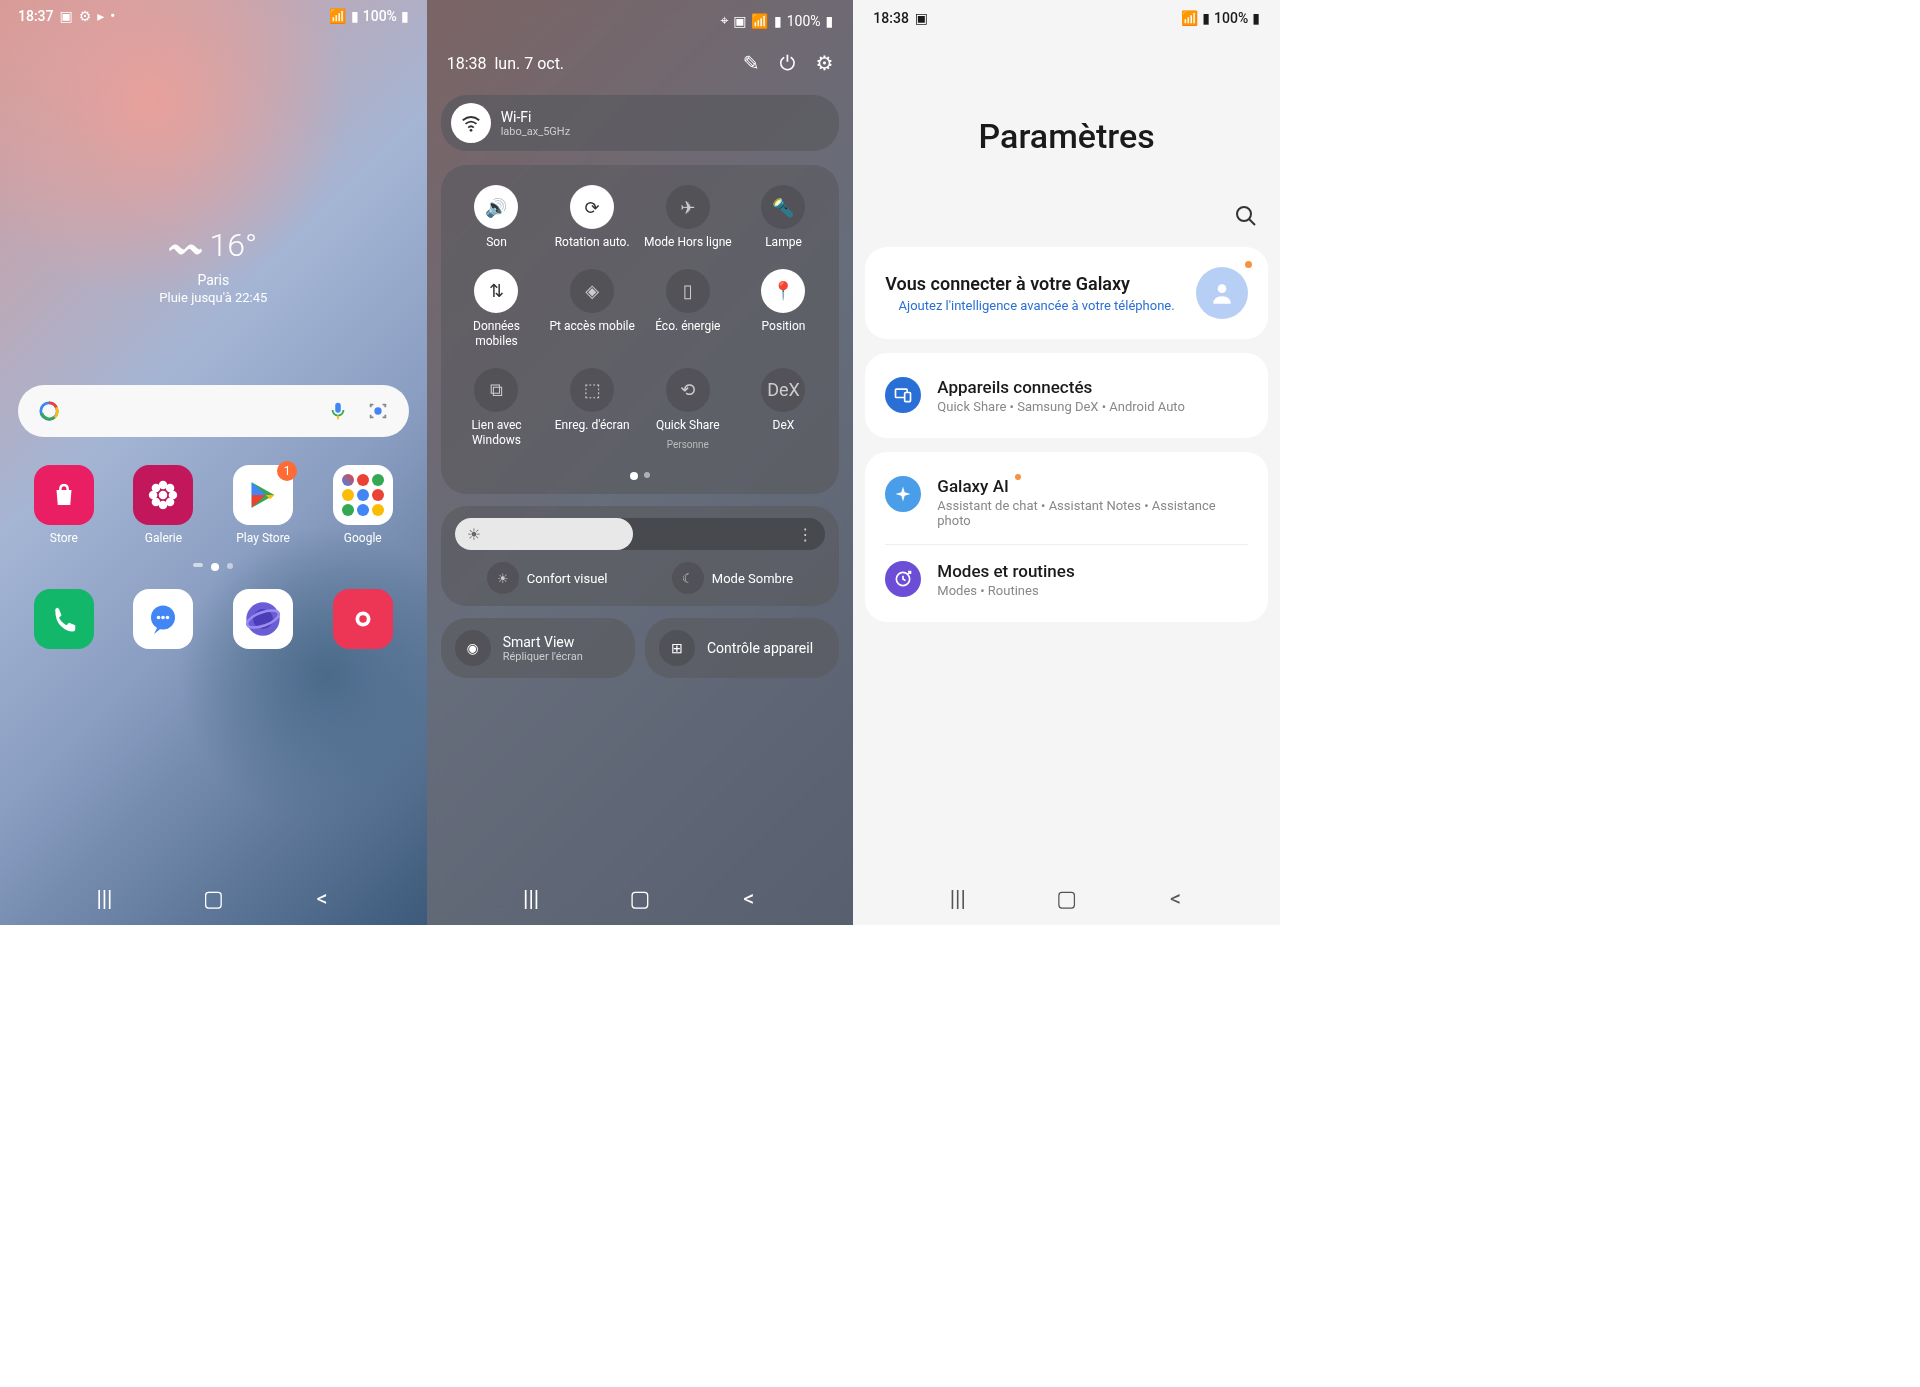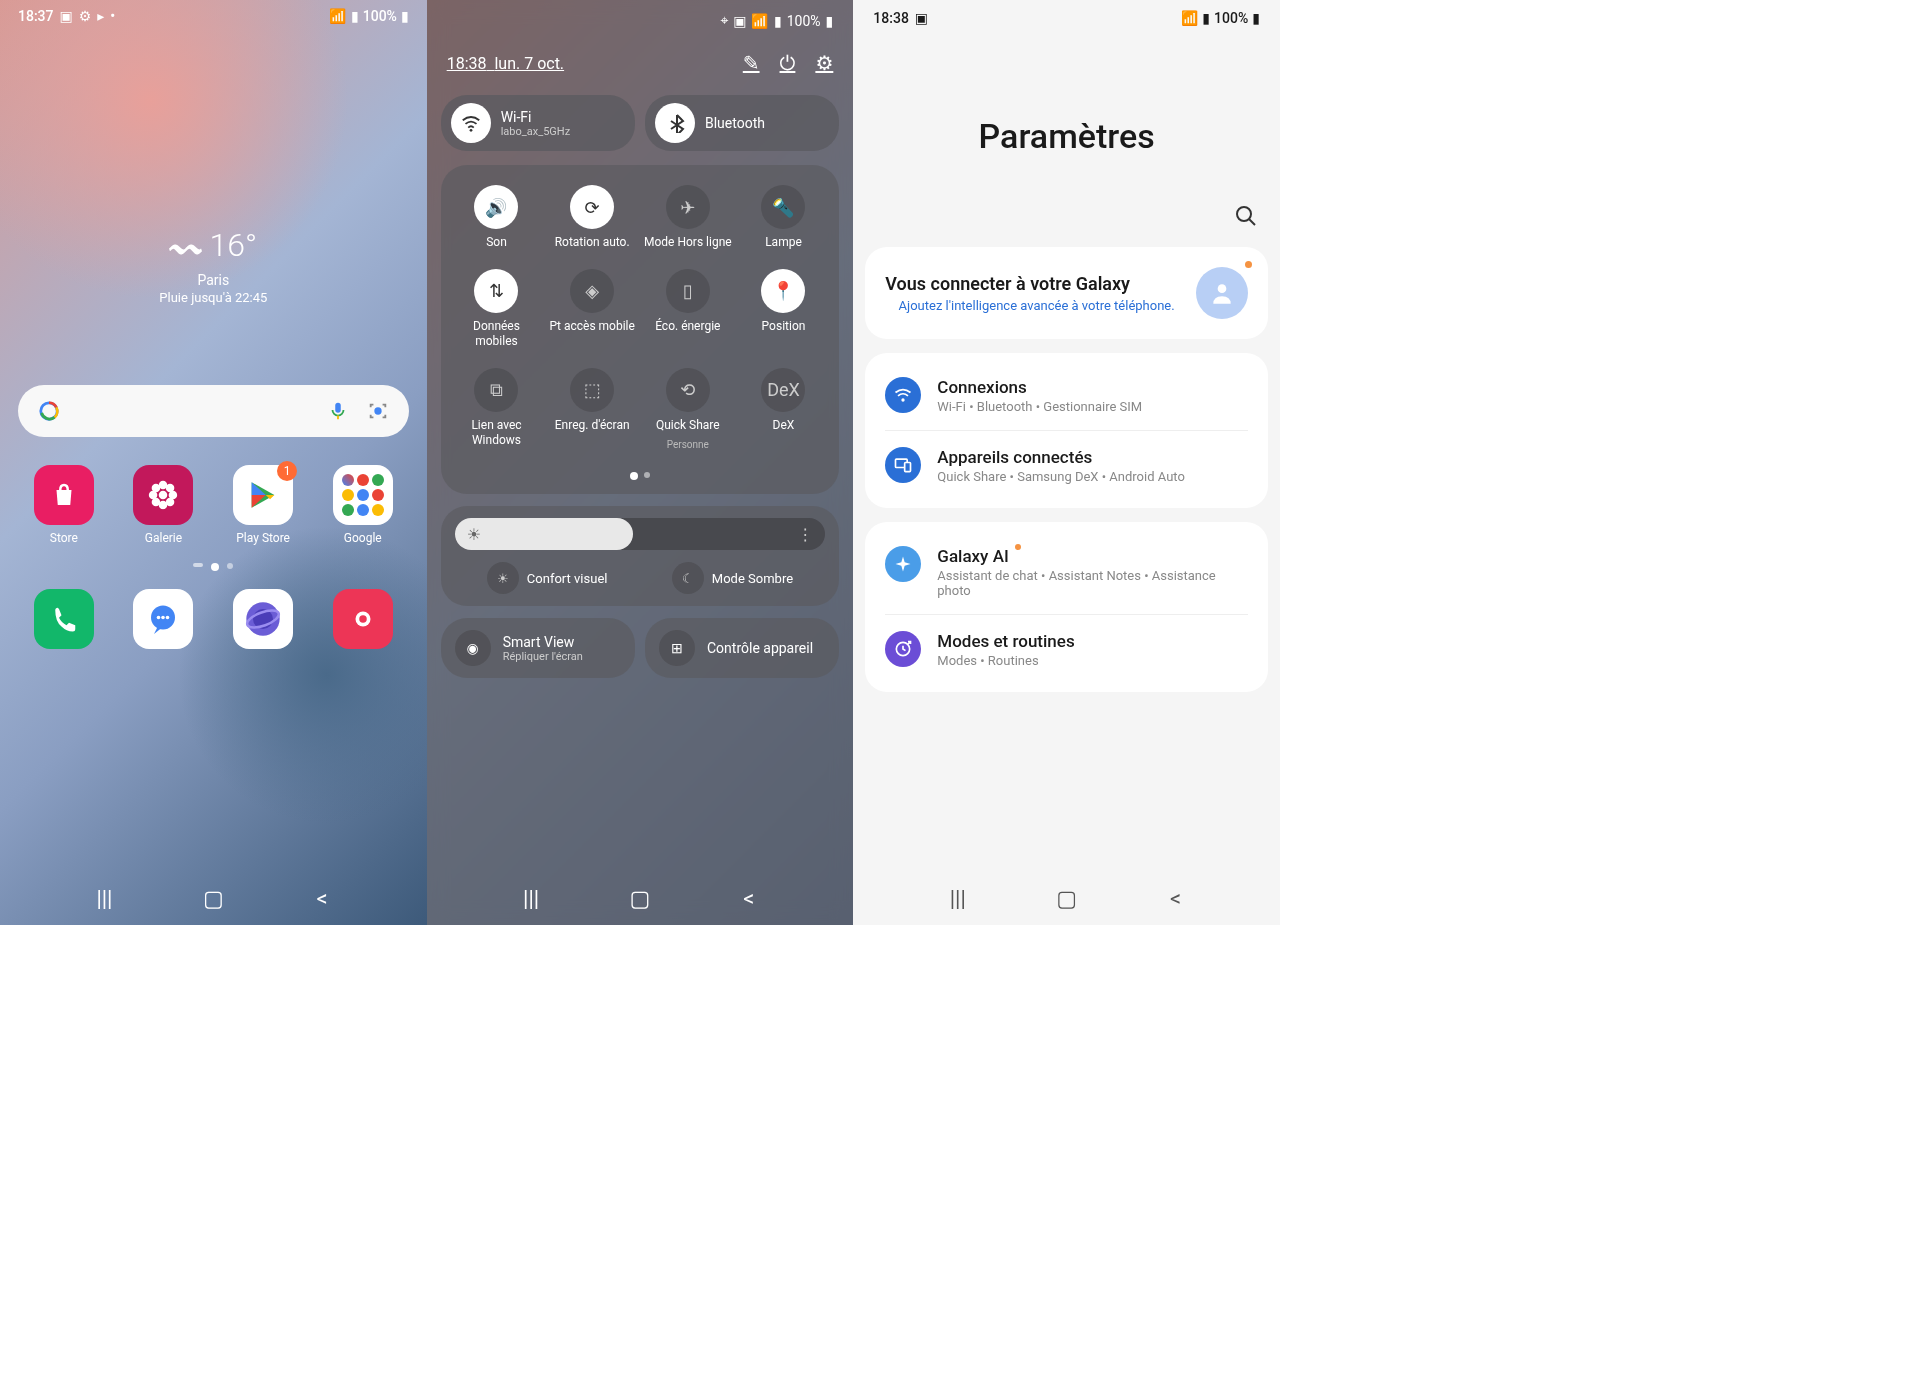--- a/index.html
+++ b/index.html
@@ -30,21 +30,21 @@
 .dot { width:6px; height:6px; border-radius:50%; background:rgba(255,255,255,0.5); }
 .dot.active { background:#fff; width:8px; height:8px; }
 .dock { display:flex; justify-content:space-around; margin:18px 14px 0; position:relative; z-index:2; }
 .nav-bar { position:absolute; bottom:14px; left:0; right:0; display:flex; justify-content:space-around; align-items:center; padding:0 50px; z-index:2; }
 .nav-btn { color:#fff; font-size:22px; width:30px; text-align:center; }
 
 
 .qs-screen { background: linear-gradient(135deg, #c89590 0%, #9aa8c0 50%, #7a8ca8 100%); }
 .qs-overlay { background: rgba(60,60,65,0.55); width:100%; height:100%; padding: 8px 14px; backdrop-filter: blur(10px); }
 .qs-status { display:flex; justify-content:flex-end; padding: 4px 6px; color:#fff; font-size:14px; gap:5px; align-items:center; }
-.qs-header { display:flex; justify-content:space-between; align-items:center; margin-top:18px; padding:0 6px; color:#fff;text-decoration:underline; }
+.qs-header { display:flex; justify-content:space-between; align-items:center; margin-top:18px; padding:0 6px; color:#fff; }
 .qs-date { font-size:16px; }
 .qs-header-icons { display:flex; gap:20px; }
 .qs-header-icons span { font-size:20px; }
 .qs-tiles-row { display:flex; gap:10px; margin-top:20px; }
 .qs-tile-wide { flex:1; background:rgba(90,90,95,0.75); border-radius:26px; height:56px; display:flex; align-items:center; padding:0 10px; gap:10px; }
 .qs-tile-wide .circle { width:40px; height:40px; border-radius:50%; background:#fff; display:flex; align-items:center; justify-content:center; color:#333; }
 .qs-tile-wide .label { color:#fff; font-size:14px; }
 .qs-tile-wide .sublabel { color:#ccc; font-size:11px; }
 .qs-grid { background:rgba(90,90,95,0.65); border-radius:26px; margin-top:14px; padding:20px 10px 14px; display:grid; grid-template-columns:repeat(4,1fr); gap:18px 4px; }
 .qs-grid-item { display:flex; flex-direction:column; align-items:center; gap:6px; }
@@ -271,28 +271,20 @@
           <svg width="22" height="22" viewBox="0 0 24 24">
               <path d="M3 9 Q12 2 21 9 M6 13 Q12 8 18 13 M9 17 Q12 14 15 17" stroke="#333" stroke-width="2" fill="none"></path>
               <circle cx="12" cy="20" r="1.5" fill="#333"></circle>
             </svg>
         </div>
         <div>
           <div class="label">Wi-Fi</div>
           <div class="sublabel">labo_ax_5GHz</div>
         </div>
       </div>
-      <div class="qs-tile-wide">
-        <div class="circle">
-          <svg width="20" height="20" viewBox="systematically 0 24 24">
-              <path d="M12 2 L12 22 M12 2 L18 8 L12 12 L18 16 L12 22 M6 8 L12 12 M6 16 L12 12" stroke="#333" stroke-width="2" fill="none"></path>
-            </svg>
-        </div>
-        <div class="label">Bluetooth</div>
-      </div>
     </div>
 
     <div class="qs-grid" id="qs-grid">
     <div class="qs-grid-item">
           <div class="qs-circle on">🔊</div>
           <div class="qs-item-label">Son</div>
         </div>
         <div class="qs-grid-item">
           <div class="qs-circle on">⟳</div>
           <div class="qs-item-label">Rotation auto.</div>
@@ -418,29 +410,20 @@
           <circle cx="12" cy="8" r="4" fill="#fff"></circle>
           <path d="M4 22 Q4 15 12 15 Q20 15 20 22" fill="#fff"></path>
         </svg>
     </div>
   </div>
 
   <div class="settings-card settings-list-card" id="settings-list-1">
       <div class="settings-item">
         <div class="item-icon" style="background:#2a6fd6">
           <svg width="20" height="20" viewBox="0 0 24 24">
-            <path d="M3 9 Q12 2 21 9 M6 13 Q12 8 18 13" stroke="#fff" stroke-width="2" fill="none"></path>
-            <circle cx="12" cy="18" r="2" fill="#fff"></circle>
-          </svg>
-        </div>
-        <div class="item-text"><div class="item-title ">Connexions</div><div class="item-desc">Wi-Fi • Bluetooth • Gestionnaire SIM</div></div>
-      </div>
-      <div class="settings-item">
-        <div class="item-icon" style="background:#2a6fd6">
-          <svg width="20" height="20" viewBox="0 0 24 24">
             <rect x="3" y="5" width="14" height="10" rx="1" fill="none" stroke="#fff" stroke-width="2"></rect>
             <rect x="14" y="9" width="7" height="11" rx="1" fill="#2a6fd6" stroke="#fff" stroke-width="2"></rect>
           </svg>
         </div>
         <div class="item-text"><div class="item-title ">Appareils connectés</div><div class="item-desc">Quick Share • Samsung DeX • Android Auto</div></div>
       </div>
     </div>
   <div class="settings-card settings-list-card" id="settings-list-2">
       <div class="settings-item">
         <div class="item-icon" style="background:#4a9de8">

